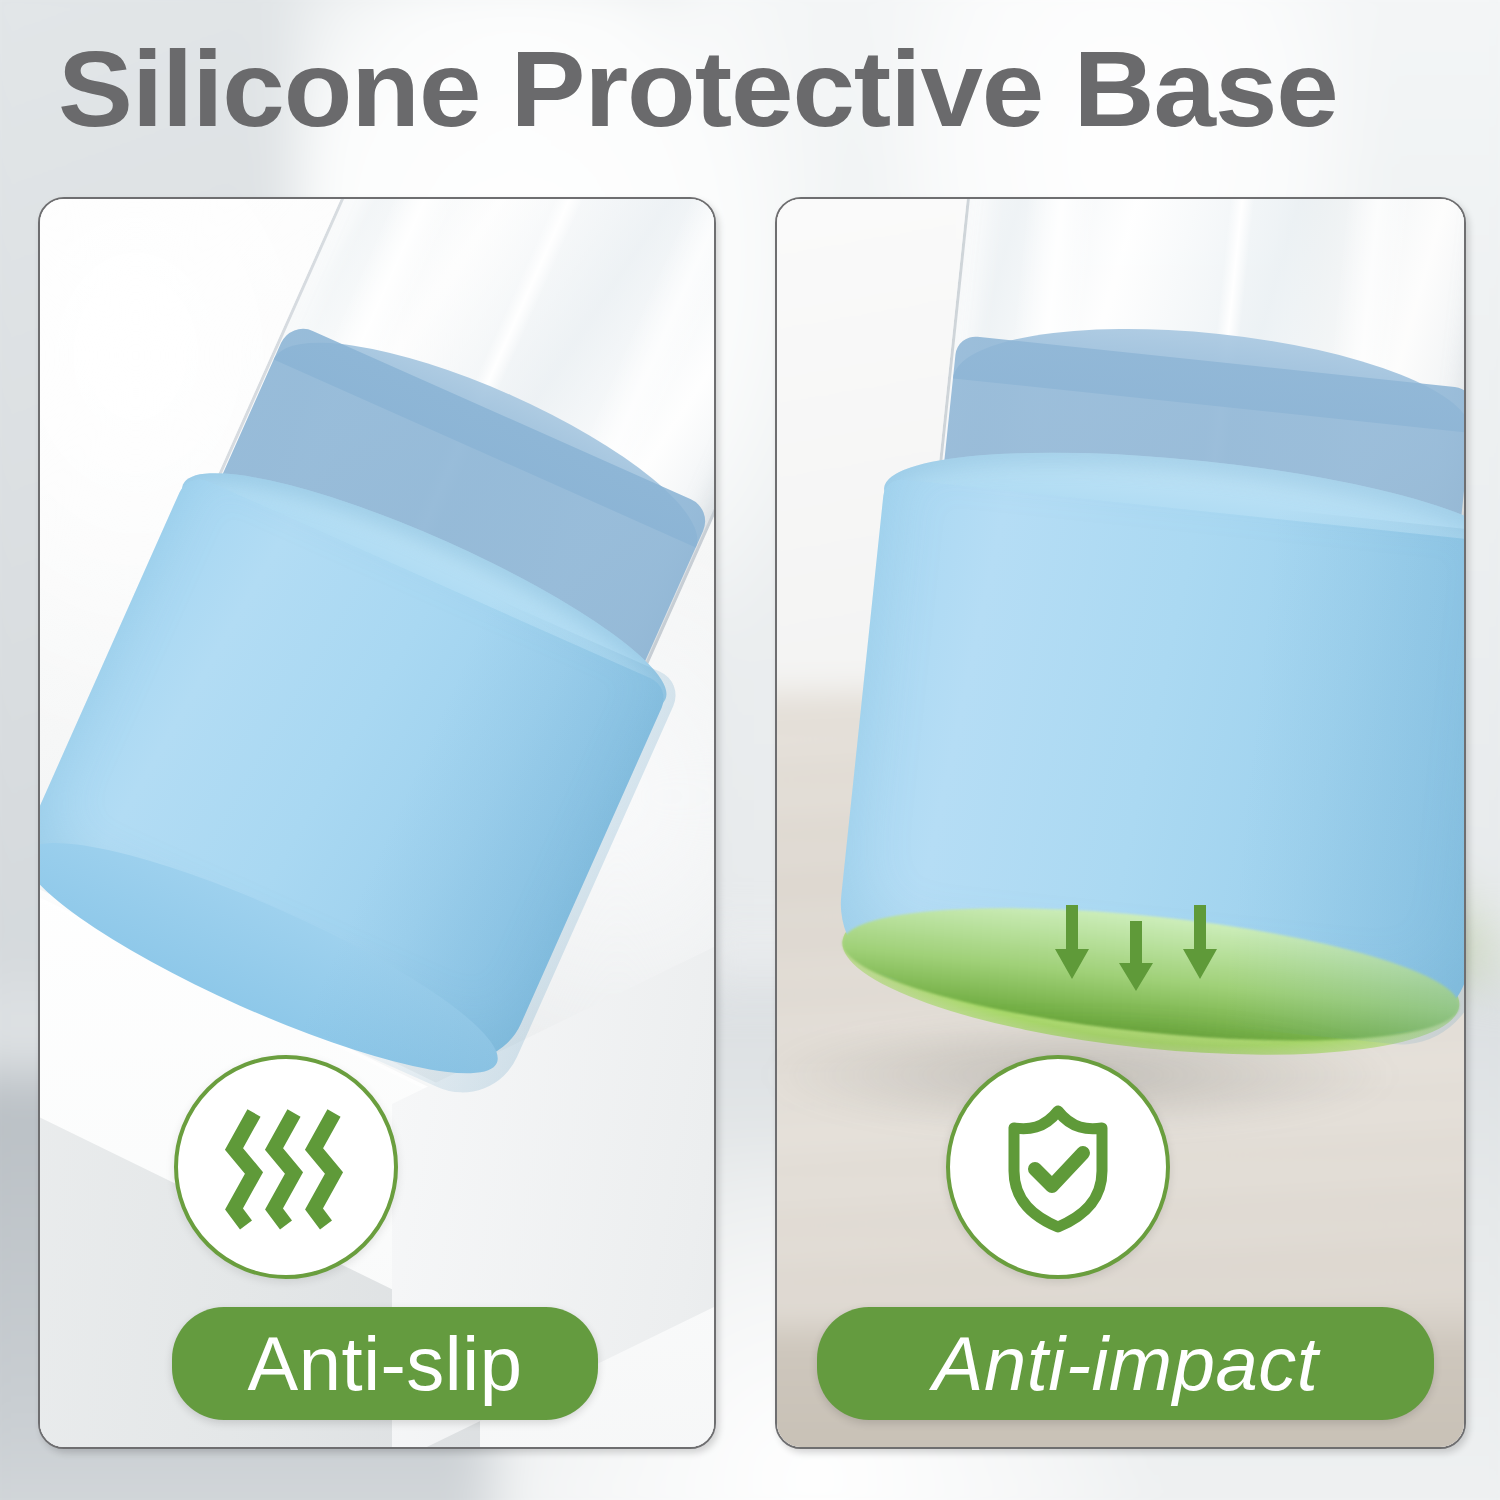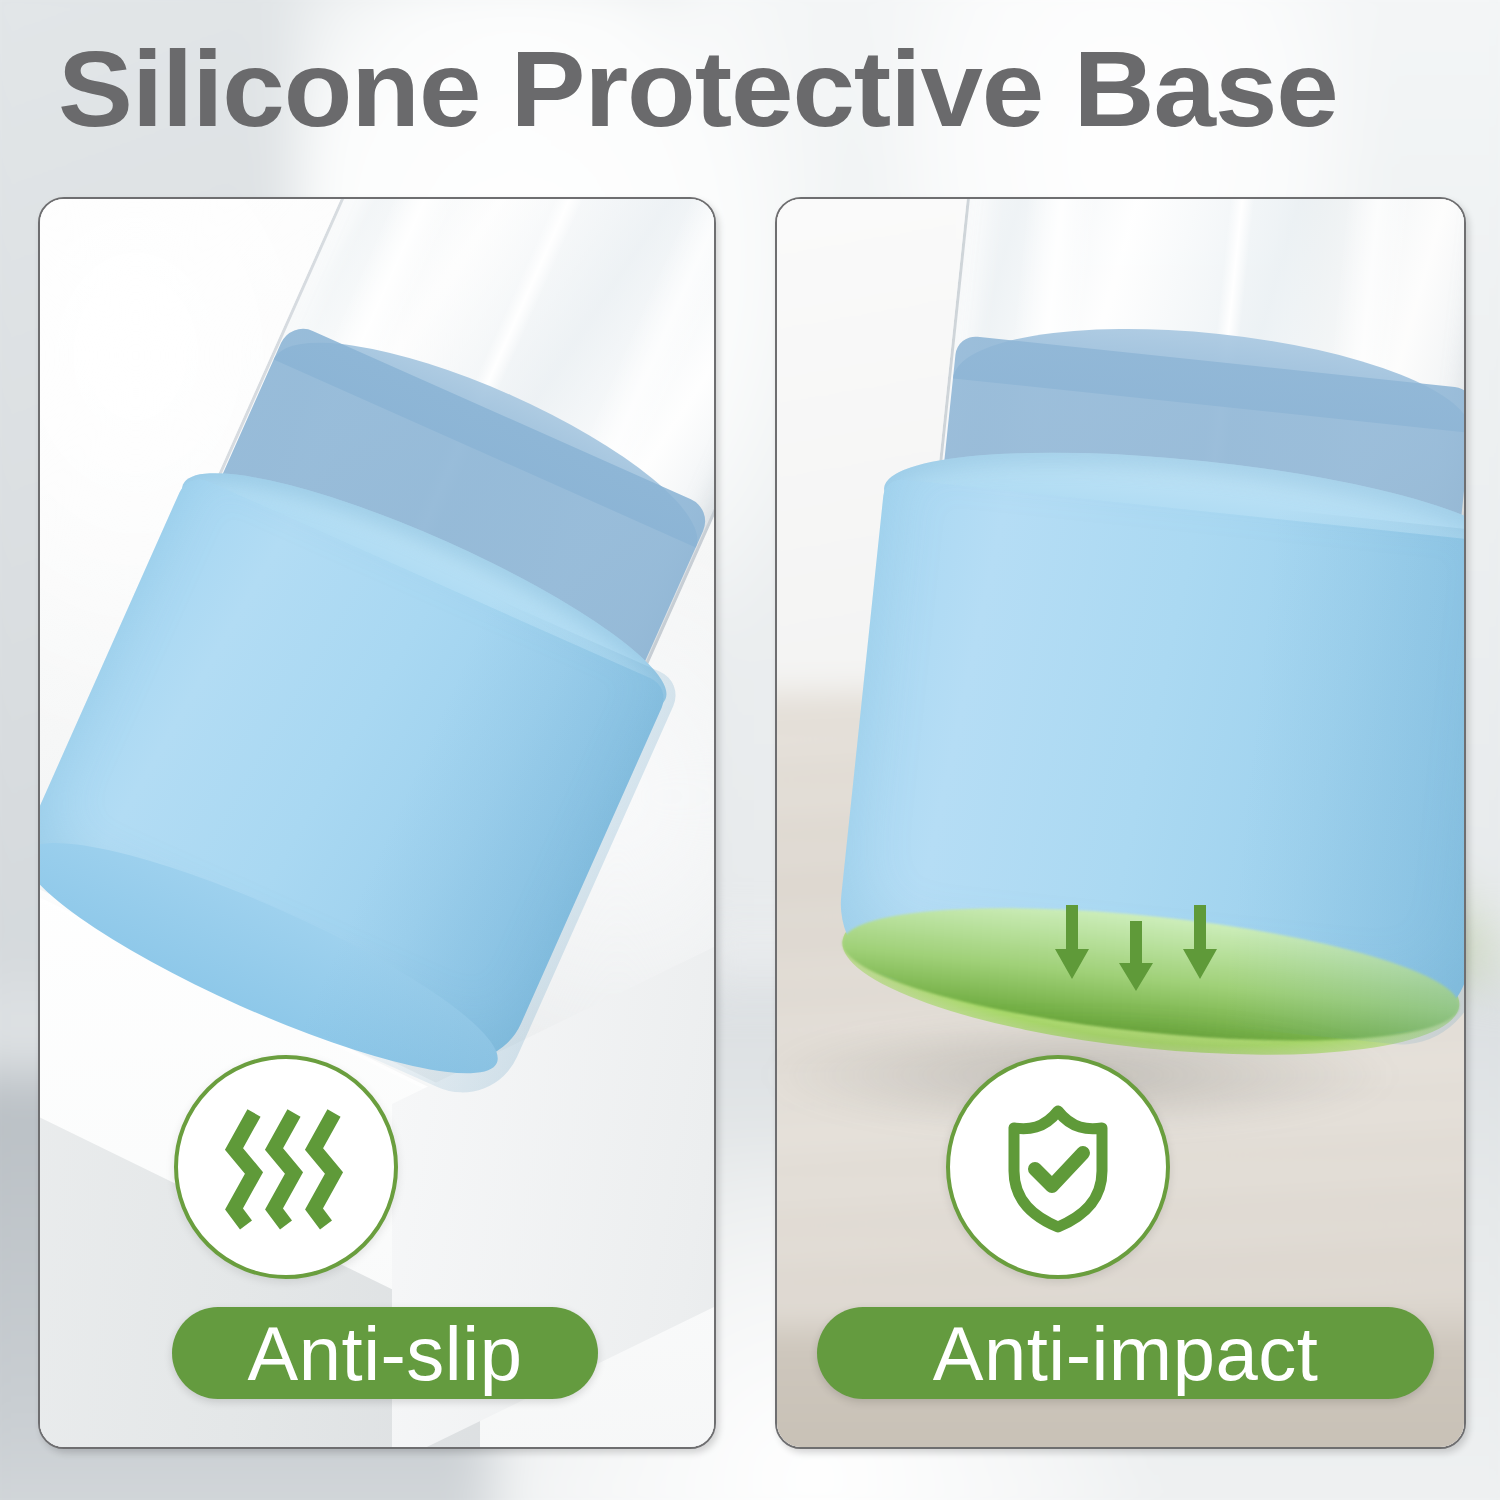--- a/index.html
+++ b/index.html
@@ -266,28 +266,28 @@
   .icon-circle{
     width:216px;height:216px;border-radius:50%;
     background:#fff;border:4px solid #6a9e3e;
     display:flex;align-items:center;justify-content:center;
     box-shadow:0 3px 10px rgba(0,0,0,.10);
     margin:0 auto;
   }
   .badge-left .icon-circle{margin:0 0 0 136px;}
   .badge-right .icon-circle{margin:0 0 0 171px;}
   .pill{
-    margin-top:28px;height:92px;border-radius:52px;
+    margin-top:28px;height:113px;border-radius:52px;
     background:#649b3f;color:#fff;
     display:flex;align-items:center;justify-content:center;
     font-size:76px;font-weight:normal;letter-spacing:.5px;
     box-shadow:0 3px 8px rgba(0,0,0,.14);
   }
   .badge-left .pill{margin-left:134px;margin-right:114px;}
-  .badge-right .pill{margin-left:42px;margin-right:28px;}
+  .badge-right .pill{margin-left:42px;margin-right:28px;font-style:italic;}
 </style>
 </head>
 <body>
 
 <div class="backdrop">
   <div class="bd-layer">
     <div class="bd-sky"></div>
     <div class="bd-wall"></div>
     <div class="bd-window"></div>
     <div class="bd-window2"></div>

